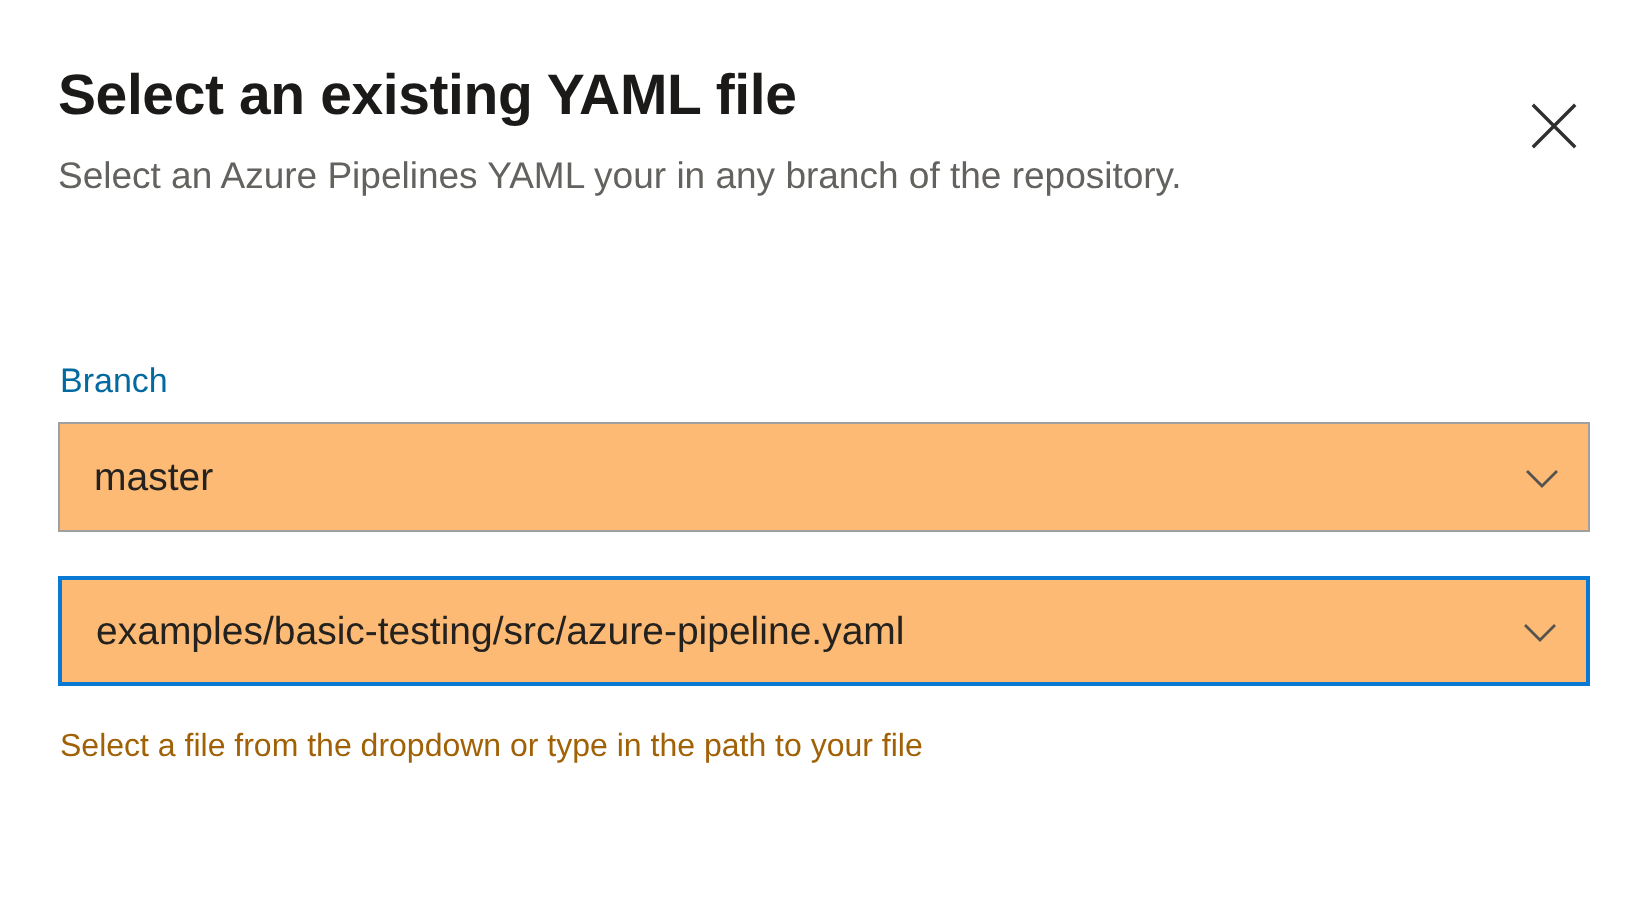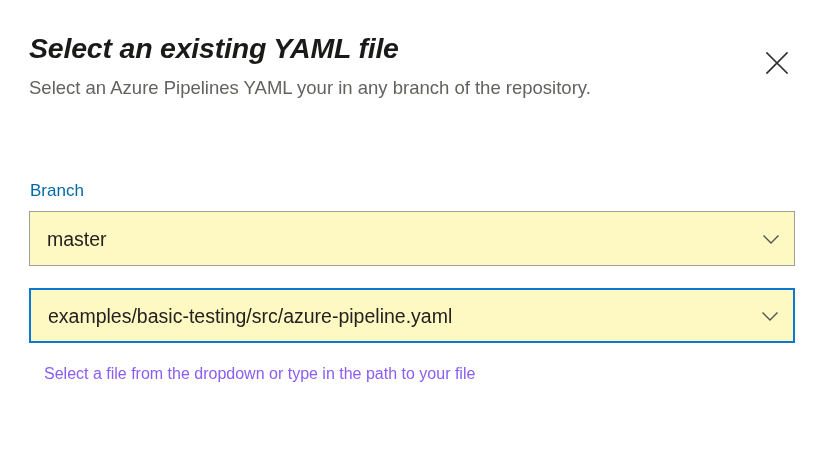--- a/index.html
+++ b/index.html
@@ -27,21 +27,20 @@
   .header {
     position: absolute;
     left: 29px;
     top: 30px;
     right: 29px;
   }
   .title-row {
     display: flex;
     align-items: center;
     justify-content: space-between;
-    font-style: italic;
   }
   .dialog-title {
     font-size: 28.5px;
     font-weight: 700;
     letter-spacing: -0.2px;
     color: #1b1a19;
     line-height: 36px;
     margin: 0;
     white-space: nowrap;
   }
@@ -82,21 +81,21 @@
     color: #0369a1;
     line-height: 22px;
     margin: 0 0 9px 1px;
   }
 
   .combo {
     position: relative;
     box-sizing: border-box;
     width: 766px;
     height: 55px;
-    background: #fef9c3;
+    background: #fdba74;
     border: 1px solid #a19f9d;
     display: flex;
     align-items: center;
     cursor: pointer;
   }
   .combo.focused {
     border: 2px solid #0a79d3;
   }
   .combo-value {
     flex: 1 1 auto;
@@ -122,23 +121,23 @@
     align-items: center;
     justify-content: center;
     cursor: pointer;
   }
   .chevron svg { display: block; }
 
   .field-block-branch { margin-bottom: 0; }
   .field-block-path { margin-top: 22px; }
 
   .helper-text {
-    margin: 20px 0 0 15px;
+    margin: 20px 0 0 1px;
     font-size: 16px;
-    color: #8b5cf6;
+    color: #a16207;
     line-height: 21px;
   }
 </style>
 </head>
 <body>
 
 <div class="panel">
 
   <div class="header">
     <div class="title-row">

